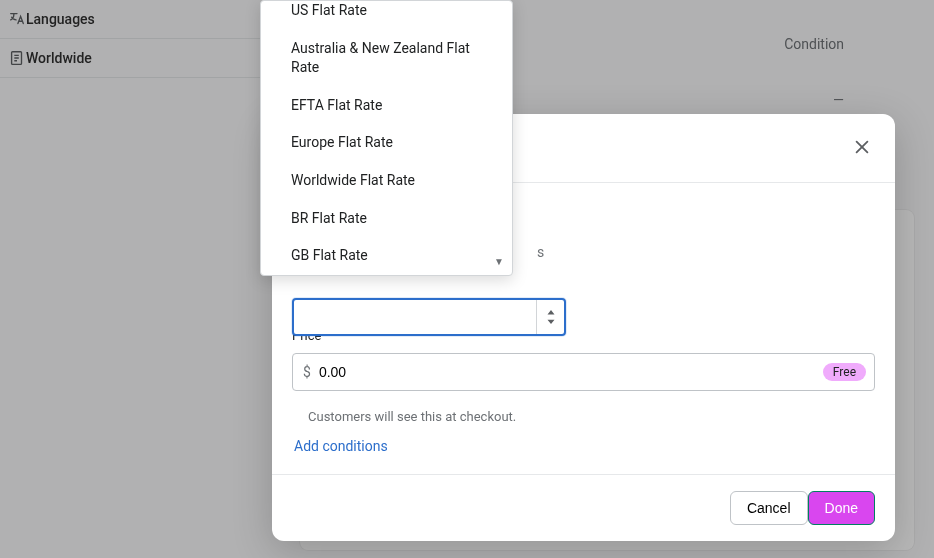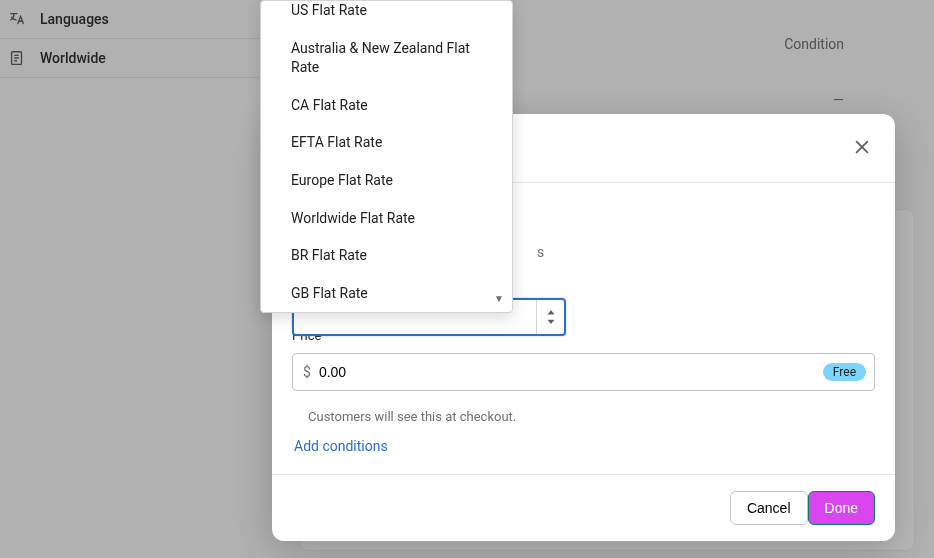--- a/index.html
+++ b/index.html
@@ -24,21 +24,20 @@
       position: absolute;
       left: 0; top: 0;
       width: 270px;
       height: 100%;
       background: #f6f6f7;
     }
     .sidebar-item {
       display: flex;
       align-items: center;
       padding: 10px 20px 10px 8px;
-      gap: 14px;
       color: #303030;
       font-weight: 500;
       cursor: pointer;
     }
     .sidebar-icon {
       width: 18px;
       height: 18px;
       display: flex;
       align-items: center;
       justify-content: center;
@@ -178,21 +177,21 @@
     }
     .price-input {
       flex: 1;
       border: none;
       outline: none;
       font-size: 14px;
       color: #000000;
       background: transparent;
     }
     .price-badge {
-      background: #7dd3fc;
+      background: #f0abfc;
       border-radius: 10px;
       padding: 2px 10px;
       font-size: 12px;
       color: #202223;
     }
     
     .add-link {
       display: inline-block;
       padding: 14px 22px 20px 22px;
       color: #2c6ecb;
@@ -339,21 +338,20 @@
   <div class="modal-footer">
     <button class="btn">Cancel</button>
     <button class="btn btn-primary">Done</button>
   </div>
 </div>
 
 <div class="dropdown">
   <div class="dropdown-scroll">
     <div class="dropdown-item" style="padding-top:0;">US Flat Rate</div>
     <div class="dropdown-item">Australia &amp; New Zealand Flat Rate</div>
-    <div class="dropdown-item">CA Flat Rate</div>
     <div class="dropdown-item">EFTA Flat Rate</div>
     <div class="dropdown-item">Europe Flat Rate</div>
     <div class="dropdown-item">Worldwide Flat Rate</div>
     <div class="dropdown-item">BR Flat Rate</div>
     <div class="dropdown-item">GB Flat Rate</div>
   </div>
   <span class="dropdown-arrow">▼</span>
 </div>
 
 </body></html>

